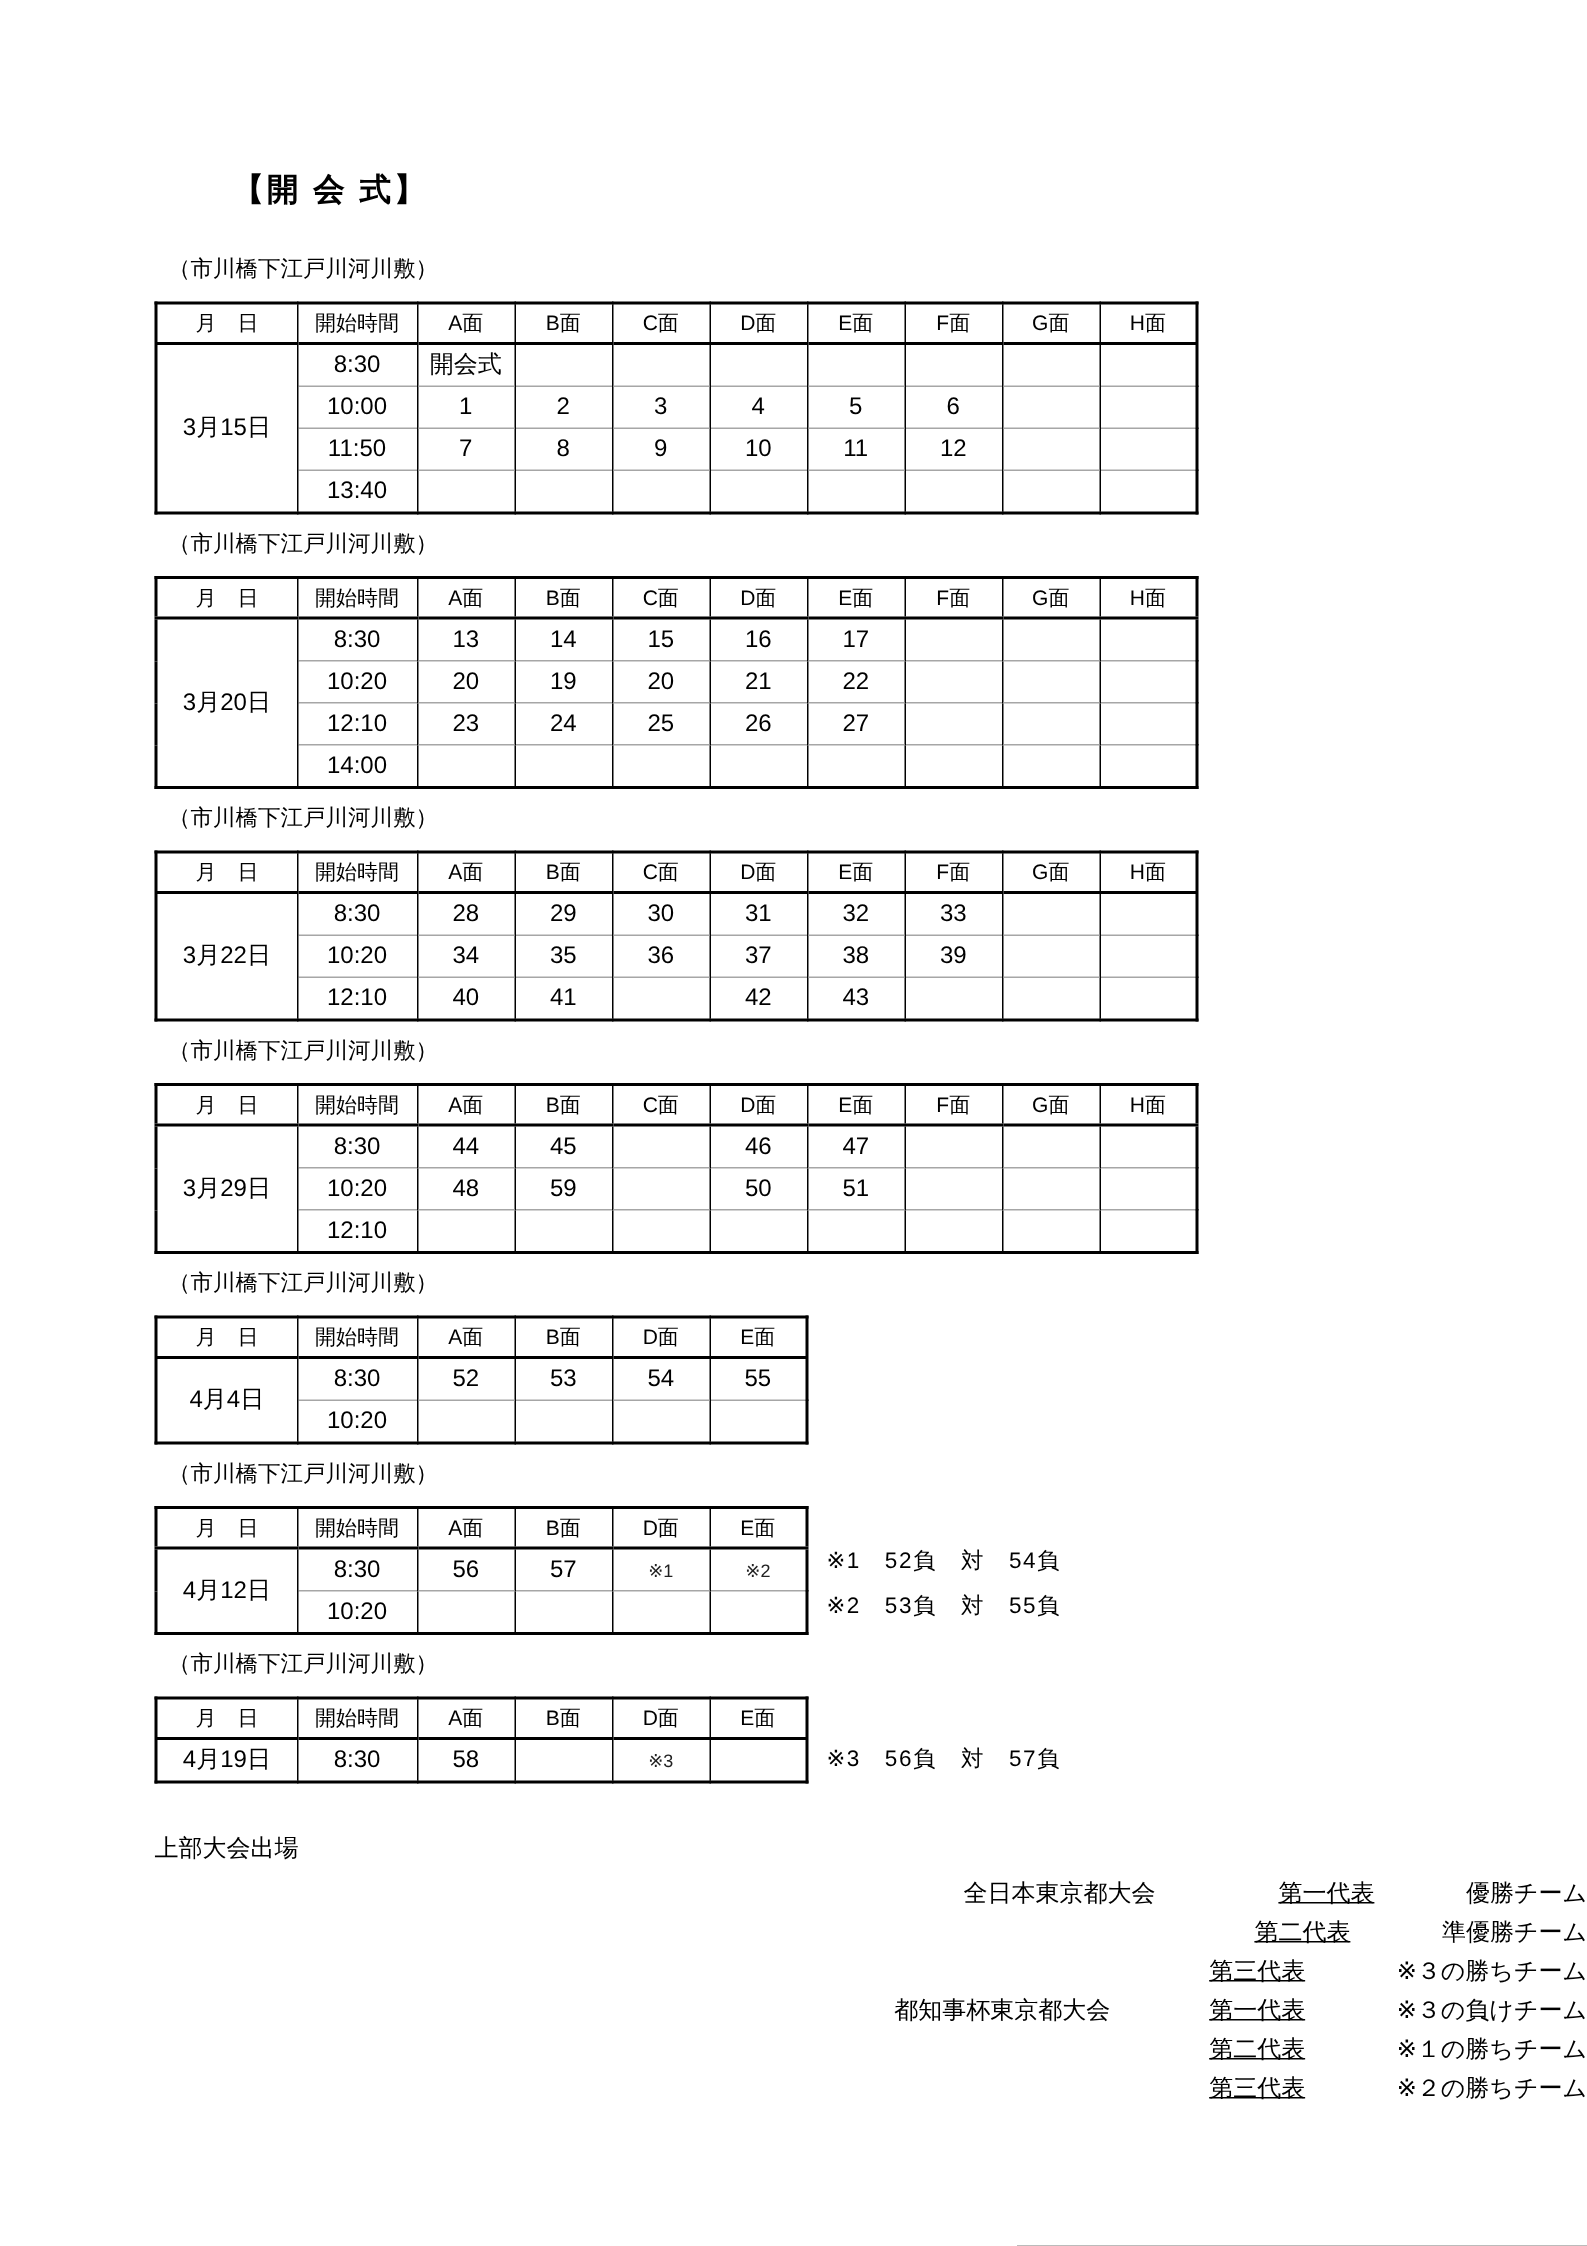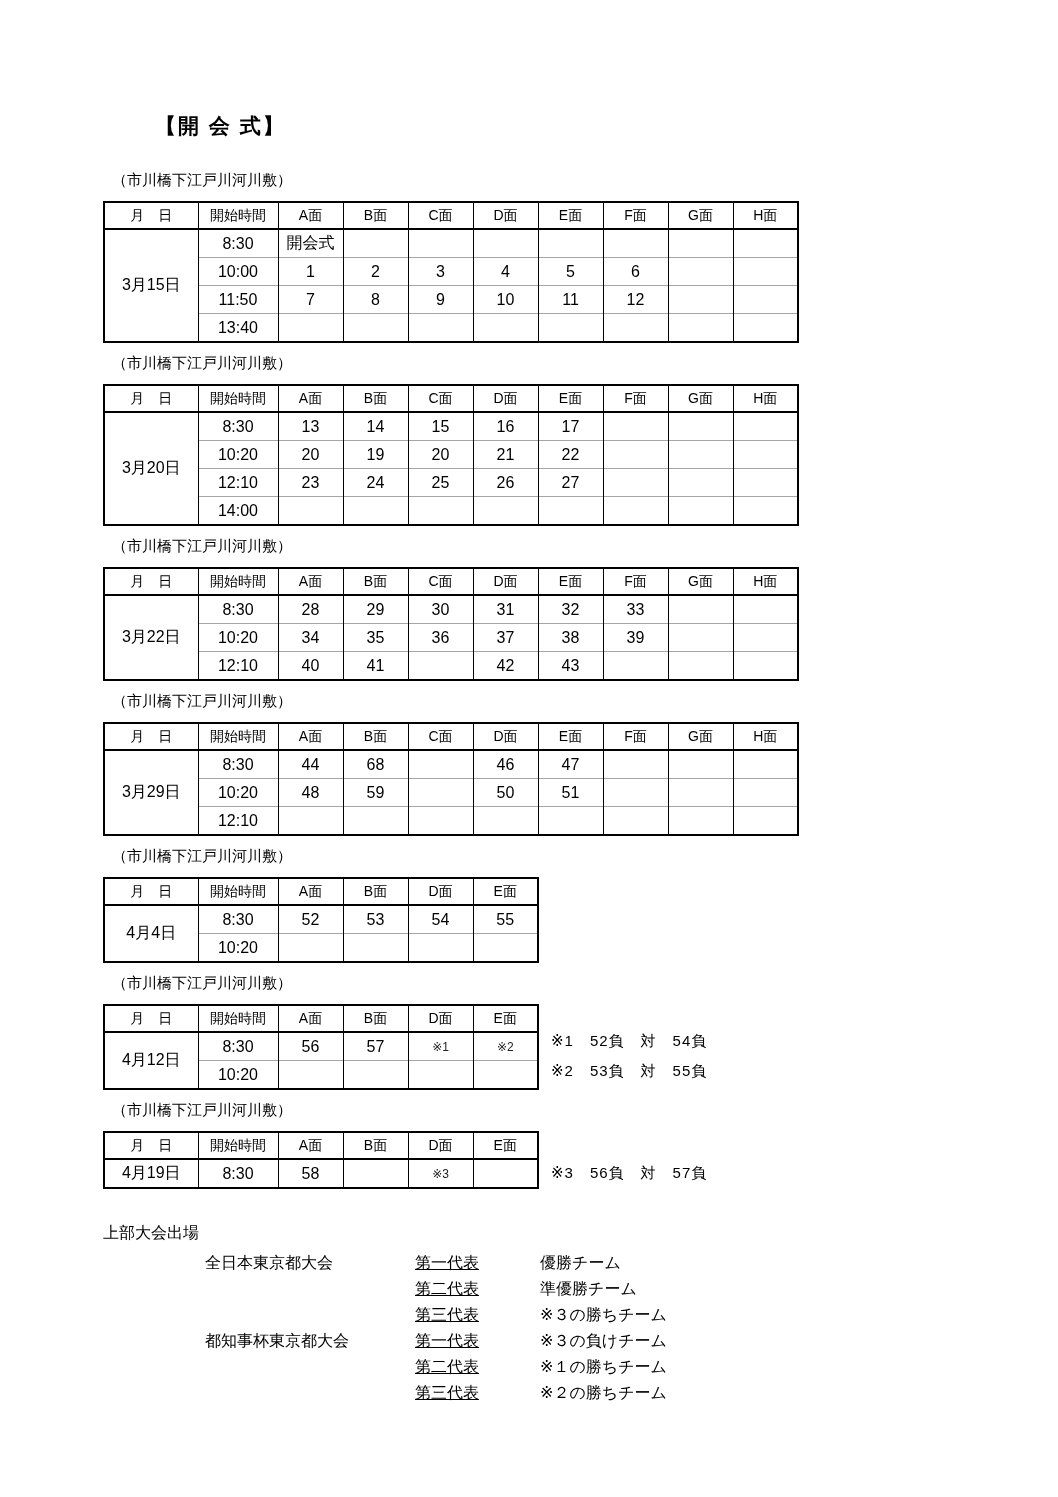--- a/index.html
+++ b/index.html
@@ -77,21 +77,21 @@
     width:330px;
     font-size:15px;
     white-space:nowrap;
   }
   .side-notes.single { top:27px; }
   .side-note { height:30px; line-height:30px; letter-spacing:1px; }
   .reserve { display:flex; margin-top:24px; font-size:16px; line-height:20px; }
   .reserve .reserve-label { width:102px; }
   .adv-heading { margin-top:34px; font-size:16px; line-height:20px; }
   .adv-rows { margin-top:7px; }
-  .adv-row { display:flex; height:26px; line-height:26px; font-size:16px; }
+  .adv-row { display:flex; height:26px; line-height:26px; font-size:16px;justify-content:flex-end; }
   .adv-tournament { margin-left:102px; width:210px; }
   .adv-rank { width:125px;text-decoration:underline; }
 </style>
 </head>
 <body>
 
 <div class="page">
 
 
   <div class="ceremony-heading">【開 会 式】</div>
@@ -356,21 +356,21 @@
               <th>F面</th>
               <th>G面</th>
               <th>H面</th>
             </tr>
           </thead>
           <tbody>
             <tr>
               <td rowspan="3" class="date-cell">3月29日</td>
               <td class="time-cell">8:30</td>
               <td class="game-cell">44</td>
-              <td class="game-cell">68</td>
+              <td class="game-cell">45</td>
               <td class="game-cell"></td>
               <td class="game-cell">46</td>
               <td class="game-cell">47</td>
               <td class="game-cell"></td>
               <td class="game-cell"></td>
               <td class="game-cell"></td>
             </tr>
             <tr>
               <td class="time-cell">10:20</td>
               <td class="game-cell">48</td>

